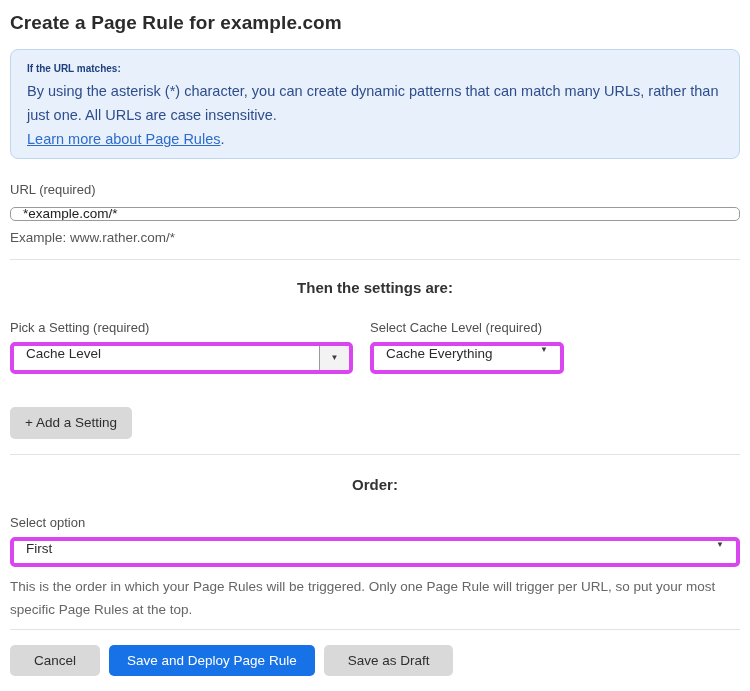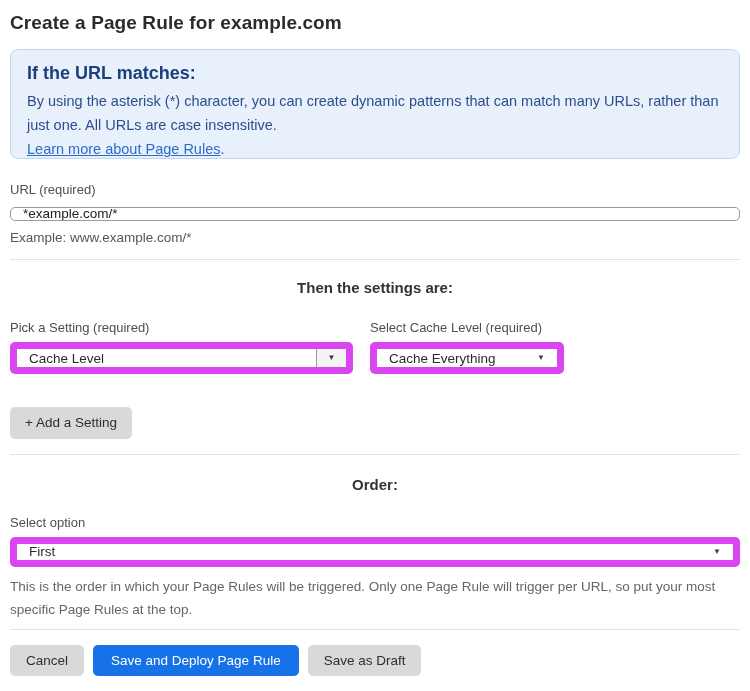--- a/index.html
+++ b/index.html
@@ -22,21 +22,21 @@
   }
 
   .info-banner {
     background: var(--info-bg, #e8f1fb);
     border: 1px solid var(--info-border, #bdd7f3);
     border-radius: 8px;
     padding: 13px 16px 12px 16px;
     height: 110px;
   }
   .info-banner h2 {
-    font-size: 18px;
+    font-size: 10px;
     font-weight: 700;
     color: var(--info-heading, #1e3f7d);
     margin-bottom: 5px;
   }
   .info-banner p {
     font-size: 14.5px;
     line-height: 24px;
     color: var(--info-text, #2e4d8d);
     max-width: 700px;
   }
@@ -93,25 +93,25 @@
   .settings-row {
     display: flex;
     margin-top: 24px;
     gap: 17px;
   }
   .settings-col-1 { width: 343px; }
   .settings-col-2 { width: 194px; }
 
   .select-box {
     height: 32px;
-    border: 7px solid #d946ef;
+    border: 4px solid #d946ef;
     border-radius: 5px;
     background: #ffffff;
     display: flex;
-    align-items: center;
+    align-items: flex-start;
     font-size: 13.5px;
     color: #2c2c2c;
     cursor: pointer;
     overflow: hidden;
   }
   .select-box .value {
     flex: 1;
     padding: 0 12px;
     white-space: nowrap;
   }
@@ -140,21 +140,21 @@
     border: none;
     border-radius: 5px;
     font-family: "Liberation Sans", sans-serif;
     font-size: 13.5px;
     cursor: pointer;
     line-height: 1;
   }
   .btn-secondary {
     background: var(--secondary-button, #d9d9d9);
     color: #2e2e2e;
-    padding: 9px 16px;
+    padding: 9px 24px;
   }
   .add-setting { margin-top: 33px; padding: 9px 15px; }
 
   .order-heading { margin-top: 21px; }
   .order-label { margin-top: 22px; }
   .order-select { height: 30px; }
   .help-text {
     font-size: 13.5px;
     color: #666666;
     line-height: 23px;
@@ -184,21 +184,21 @@
   <div class="info-banner">
     <h2>If the URL matches:</h2>
     <p><span>By using the asterisk (*) character, you can create dynamic patterns that can match many URLs, rather than just one. All URLs are case insensitive.</span><br>
       <a>Learn more about Page Rules</a><span class="link-suffix">.</span>
     </p>
   </div>
 
   <div class="url-block">
     <div class="field-label">URL (required)</div>
     <input class="text-input" type="text" value="*example.com/*" style="">
-    <div class="hint-text">Example: www.example.com/*</div>
+    <div class="hint-text">Example: www.rather.com/*</div>
   </div>
 
   <hr class="divider divider-1">
 
   <h2 class="section-heading settings-heading">Then the settings are:</h2>
 
   <div class="settings-row">
     <div class="settings-col-1">
       <div class="field-label">Pick a Setting (required)</div>
       <div class="select-box">

